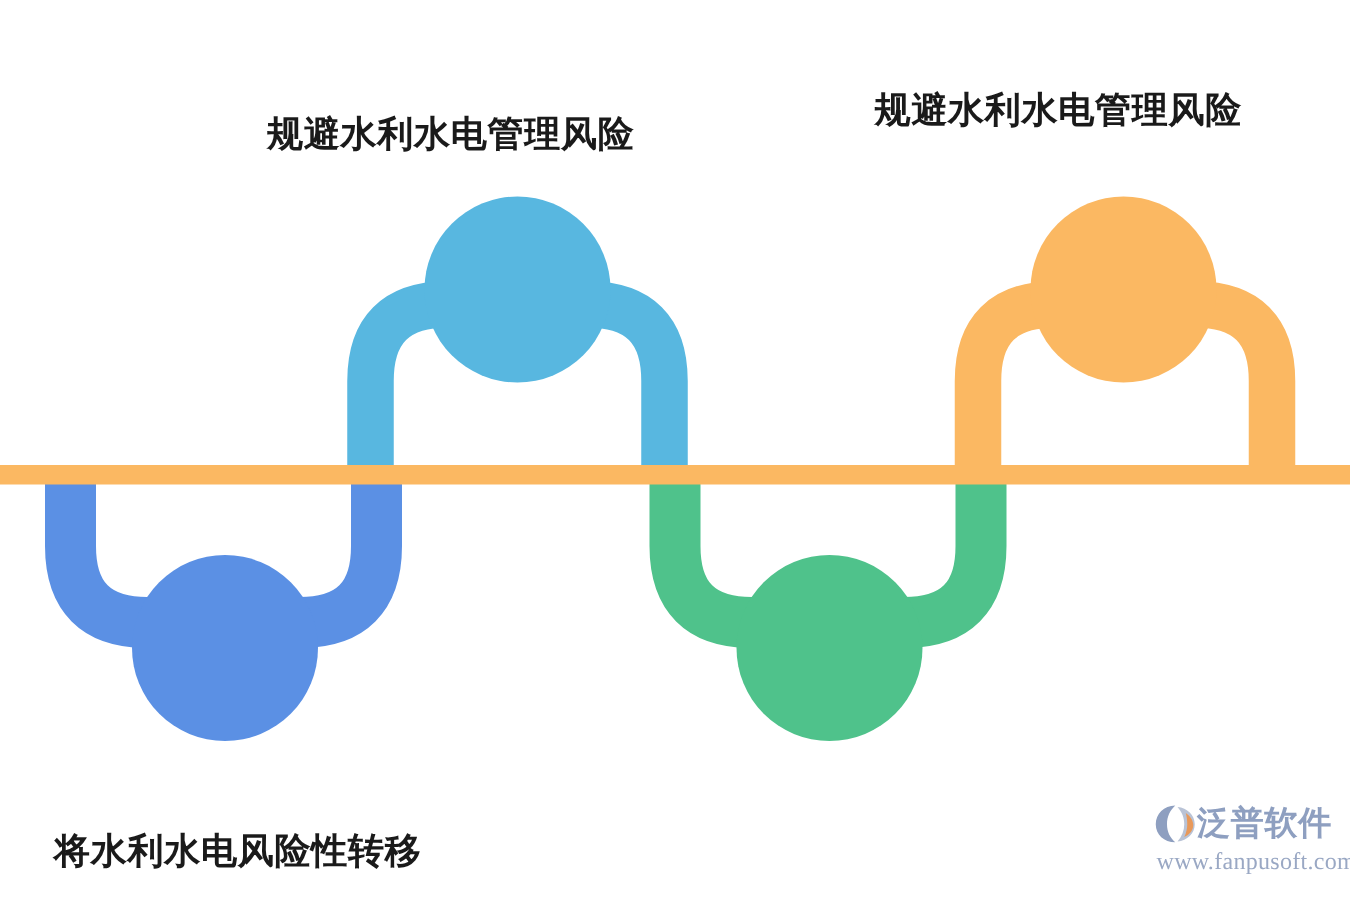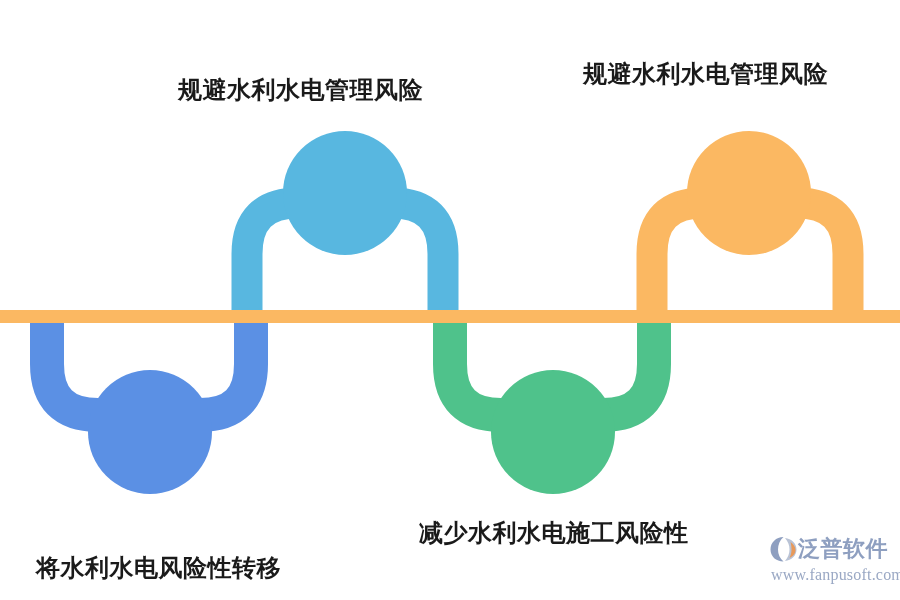--- a/index.html
+++ b/index.html
@@ -103,21 +103,20 @@
 
     <rect x="0" y="310" width="900" height="13" fill="#FBB862"></rect>
   </svg>
 
   <div class="node-label" id="label-top-1">规避水利水电管理风险</div>
 
   <div class="node-label" id="label-top-2">规避水利水电管理风险</div>
 
   <div class="node-label" id="label-bottom-1">将水利水电风险性转移</div>
 
-  <div class="node-label" id="label-bottom-2">减少水利水电施工风险性</div>
 
   <div id="brand-watermark">
     <div id="brand-row">
       <svg width="28" height="26" viewBox="0 0 28 26">
         <path d="M 13.5 1 C 6 1 0.5 6.5 0.5 13.5 C 0.5 20.5 6 25.5 13.5 25.5
                  C 10 22.5 8 18.5 8 13.5 C 8 8.5 10 4.2 13.5 1 Z" fill="#8E9FC0"></path>
         <path d="M 15 2 C 21.5 2.5 26.5 7.5 26.5 13.5 C 26.5 19.5 21.5 24.5 15 25
                  C 18 21.5 19.5 17.5 19.5 13.5 C 19.5 9 18 5.5 15 2 Z" fill="#B9C3D6"></path>
         <path d="M 20.5 6 C 23.5 8 25.5 11 25.5 14 C 25.5 17.5 23 20.5 19.5 22
                  C 21 19 21.5 16 21.5 13.5 C 21.5 11 21.2 8.2 20.5 6 Z" fill="#E8995A"></path>

